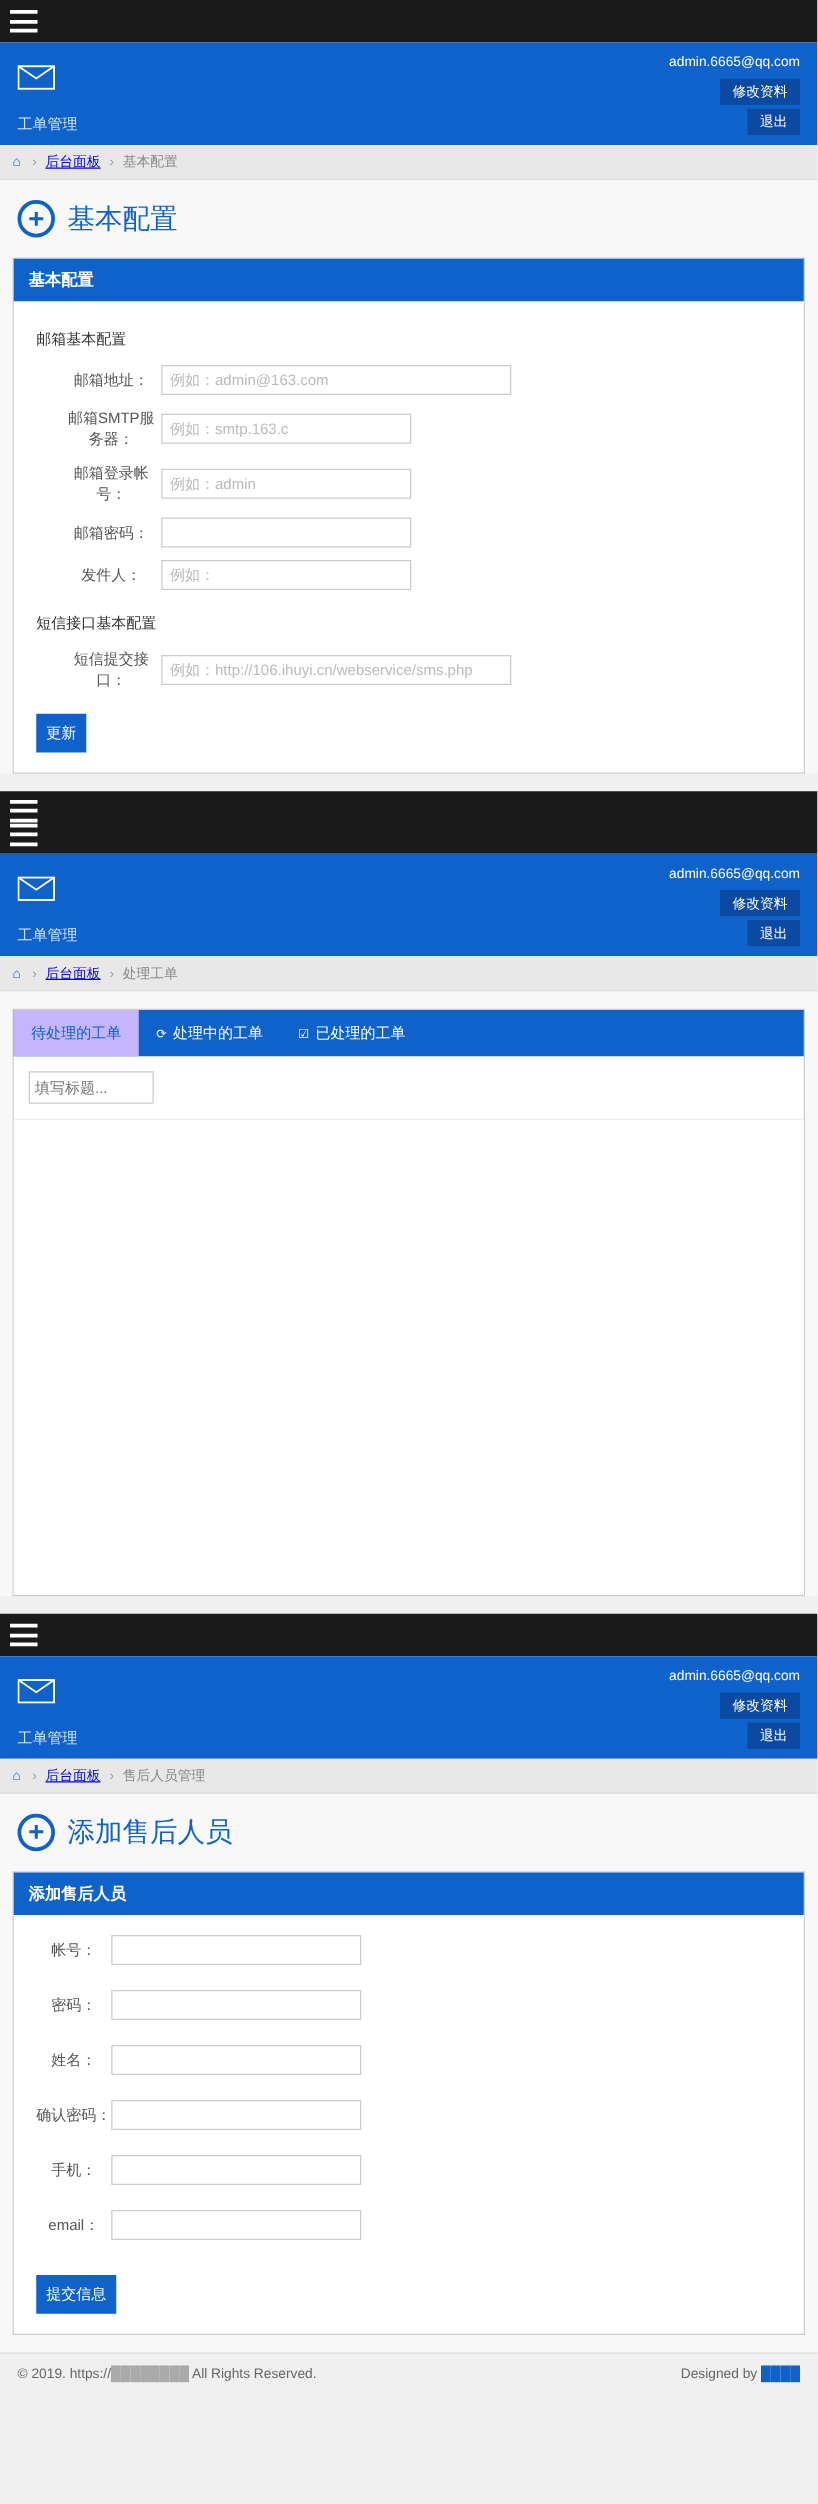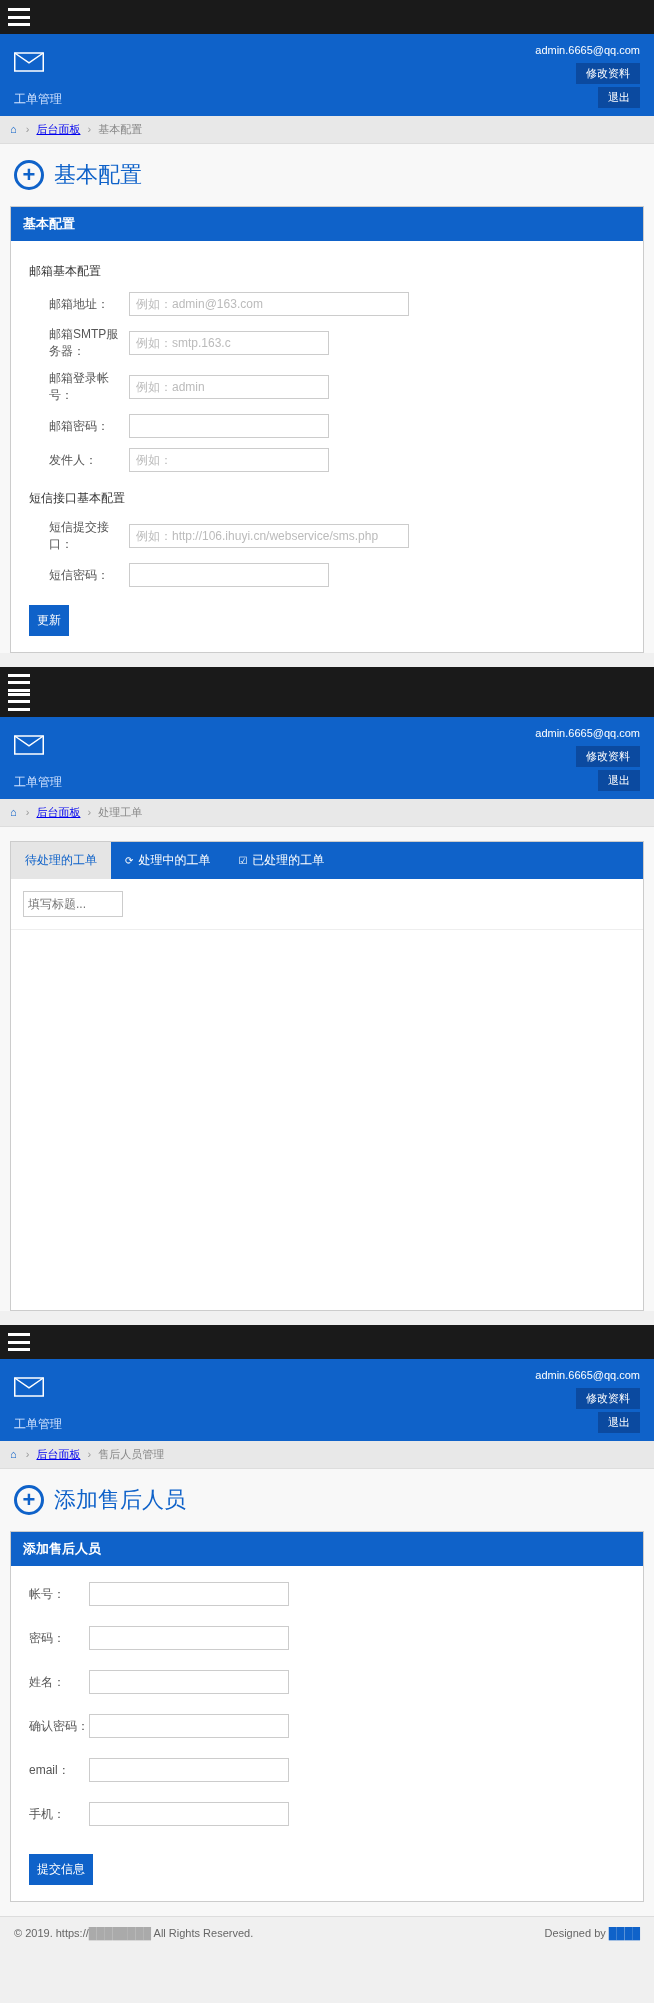--- a/index.html
+++ b/index.html
@@ -27,30 +27,30 @@
 .page-head { display: flex; align-items: center; gap: 10px; padding: 16px 14px; }
 .plus-circle { width: 30px; height: 30px; border: 3px solid #0f62c9; border-radius: 50%; display: flex; align-items: center; justify-content: center; color: #0f62c9; font-size: 22px; font-weight: bold; }
 .page-title { color: #0f62c9; font-size: 22px; font-weight: normal; }
 
 .panel { margin: 0 10px 14px 10px; border: 1px solid #ccc; background: #fff; }
 .panel-head { background: #0f62c9; color: #fff; padding: 8px 12px; font-size: 13px; font-weight: bold; }
 .panel-body { padding: 16px 18px; }
 
 .section-title { font-size: 12px; color: #333; margin: 6px 0 12px 0; font-weight: normal; }
 .form-row { display: flex; align-items: center; margin-bottom: 10px; }
-.form-row label { width: 100px; text-align: left; font-size: 12px; color: #555; padding-left: 20px; }
+.form-row label { width: 100px; text-align: center; font-size: 12px; color: #555; padding-left: 20px; }
 .form-row input[type=text], .form-row input[type=password] { height: 24px; border: 1px solid #ccc; padding: 2px 6px; font-size: 12px; color: #333; width: 200px; }
 .form-row input::placeholder { color: #bbb; }
 .w-wide { width: 280px !important; }
 
 .btn-primary { background: #0f62c9; color: #fff; border: none; padding: 7px 8px; font-size: 12px; cursor: pointer; margin-top: 8px; }
 
 .tabs { background: #0f62c9; display: flex; }
 .tab { padding: 10px 14px; color: #fff; font-size: 12px; cursor: pointer; display: flex; align-items: center; gap: 5px; }
-.tab.active { background: #e5e5e5; color: #0f62c9; }
+.tab.active { background: #c4b5fd; color: #0f62c9; }
 .tab-icon { font-size: 10px; }
 
 .search-row { padding: 12px; border-bottom: 1px solid #eee; }
 .search-row input { height: 26px; border: 1px solid #ccc; padding: 2px 4px; font-size: 12px; width: 100px; }
 .empty-area { height: 380px; background: #fff; }
 
 .form2 .form-row label { width: 60px; padding-left: 0; }
 .form2 .form-row { margin-bottom: 20px; }
 .form2 .form-row input { width: 200px; }
 
@@ -121,24 +121,20 @@
       <div class="form-row">
         <label>发件人：</label>
         <input type="text" placeholder="例如：" style="">
       </div>
 
       <h4 class="section-title" style="margin-top:18px">短信接口基本配置</h4>
       <div class="form-row">
         <label>短信提交接口：</label>
         <input type="text" class="w-wide" placeholder="例如：http://106.ihuyi.cn/webservice/sms.php" style="">
       </div>
-      <div class="form-row">
-        <label>短信密码：</label>
-        <input type="password" style="">
-      </div>
 
       <button class="btn-primary">更新</button>
     </div>
   </div>
 </div>
 
 <div class="screen">
   <div class="topbar double">
     <div class="hamburger">
         <span></span>
@@ -246,25 +242,25 @@
       </div>
       <div class="form-row">
         <label>姓名：</label>
         <input type="text" style="">
       </div>
       <div class="form-row">
         <label>确认密码：</label>
         <input type="password" style="">
       </div>
       <div class="form-row">
+        <label>手机：</label>
+        <input type="text" style="">
+      </div>
+      <div class="form-row">
         <label>email：</label>
-        <input type="text" style="">
-      </div>
-      <div class="form-row">
-        <label>手机：</label>
         <input type="text" style="">
       </div>
       <button class="btn-primary">提交信息</button>
     </div>
   </div>
 
   <div class="footer">
     <div>
       <span>© 2019. https://</span><span class="muted">████████</span><span> All Rights Reserved.</span>
     </div>

